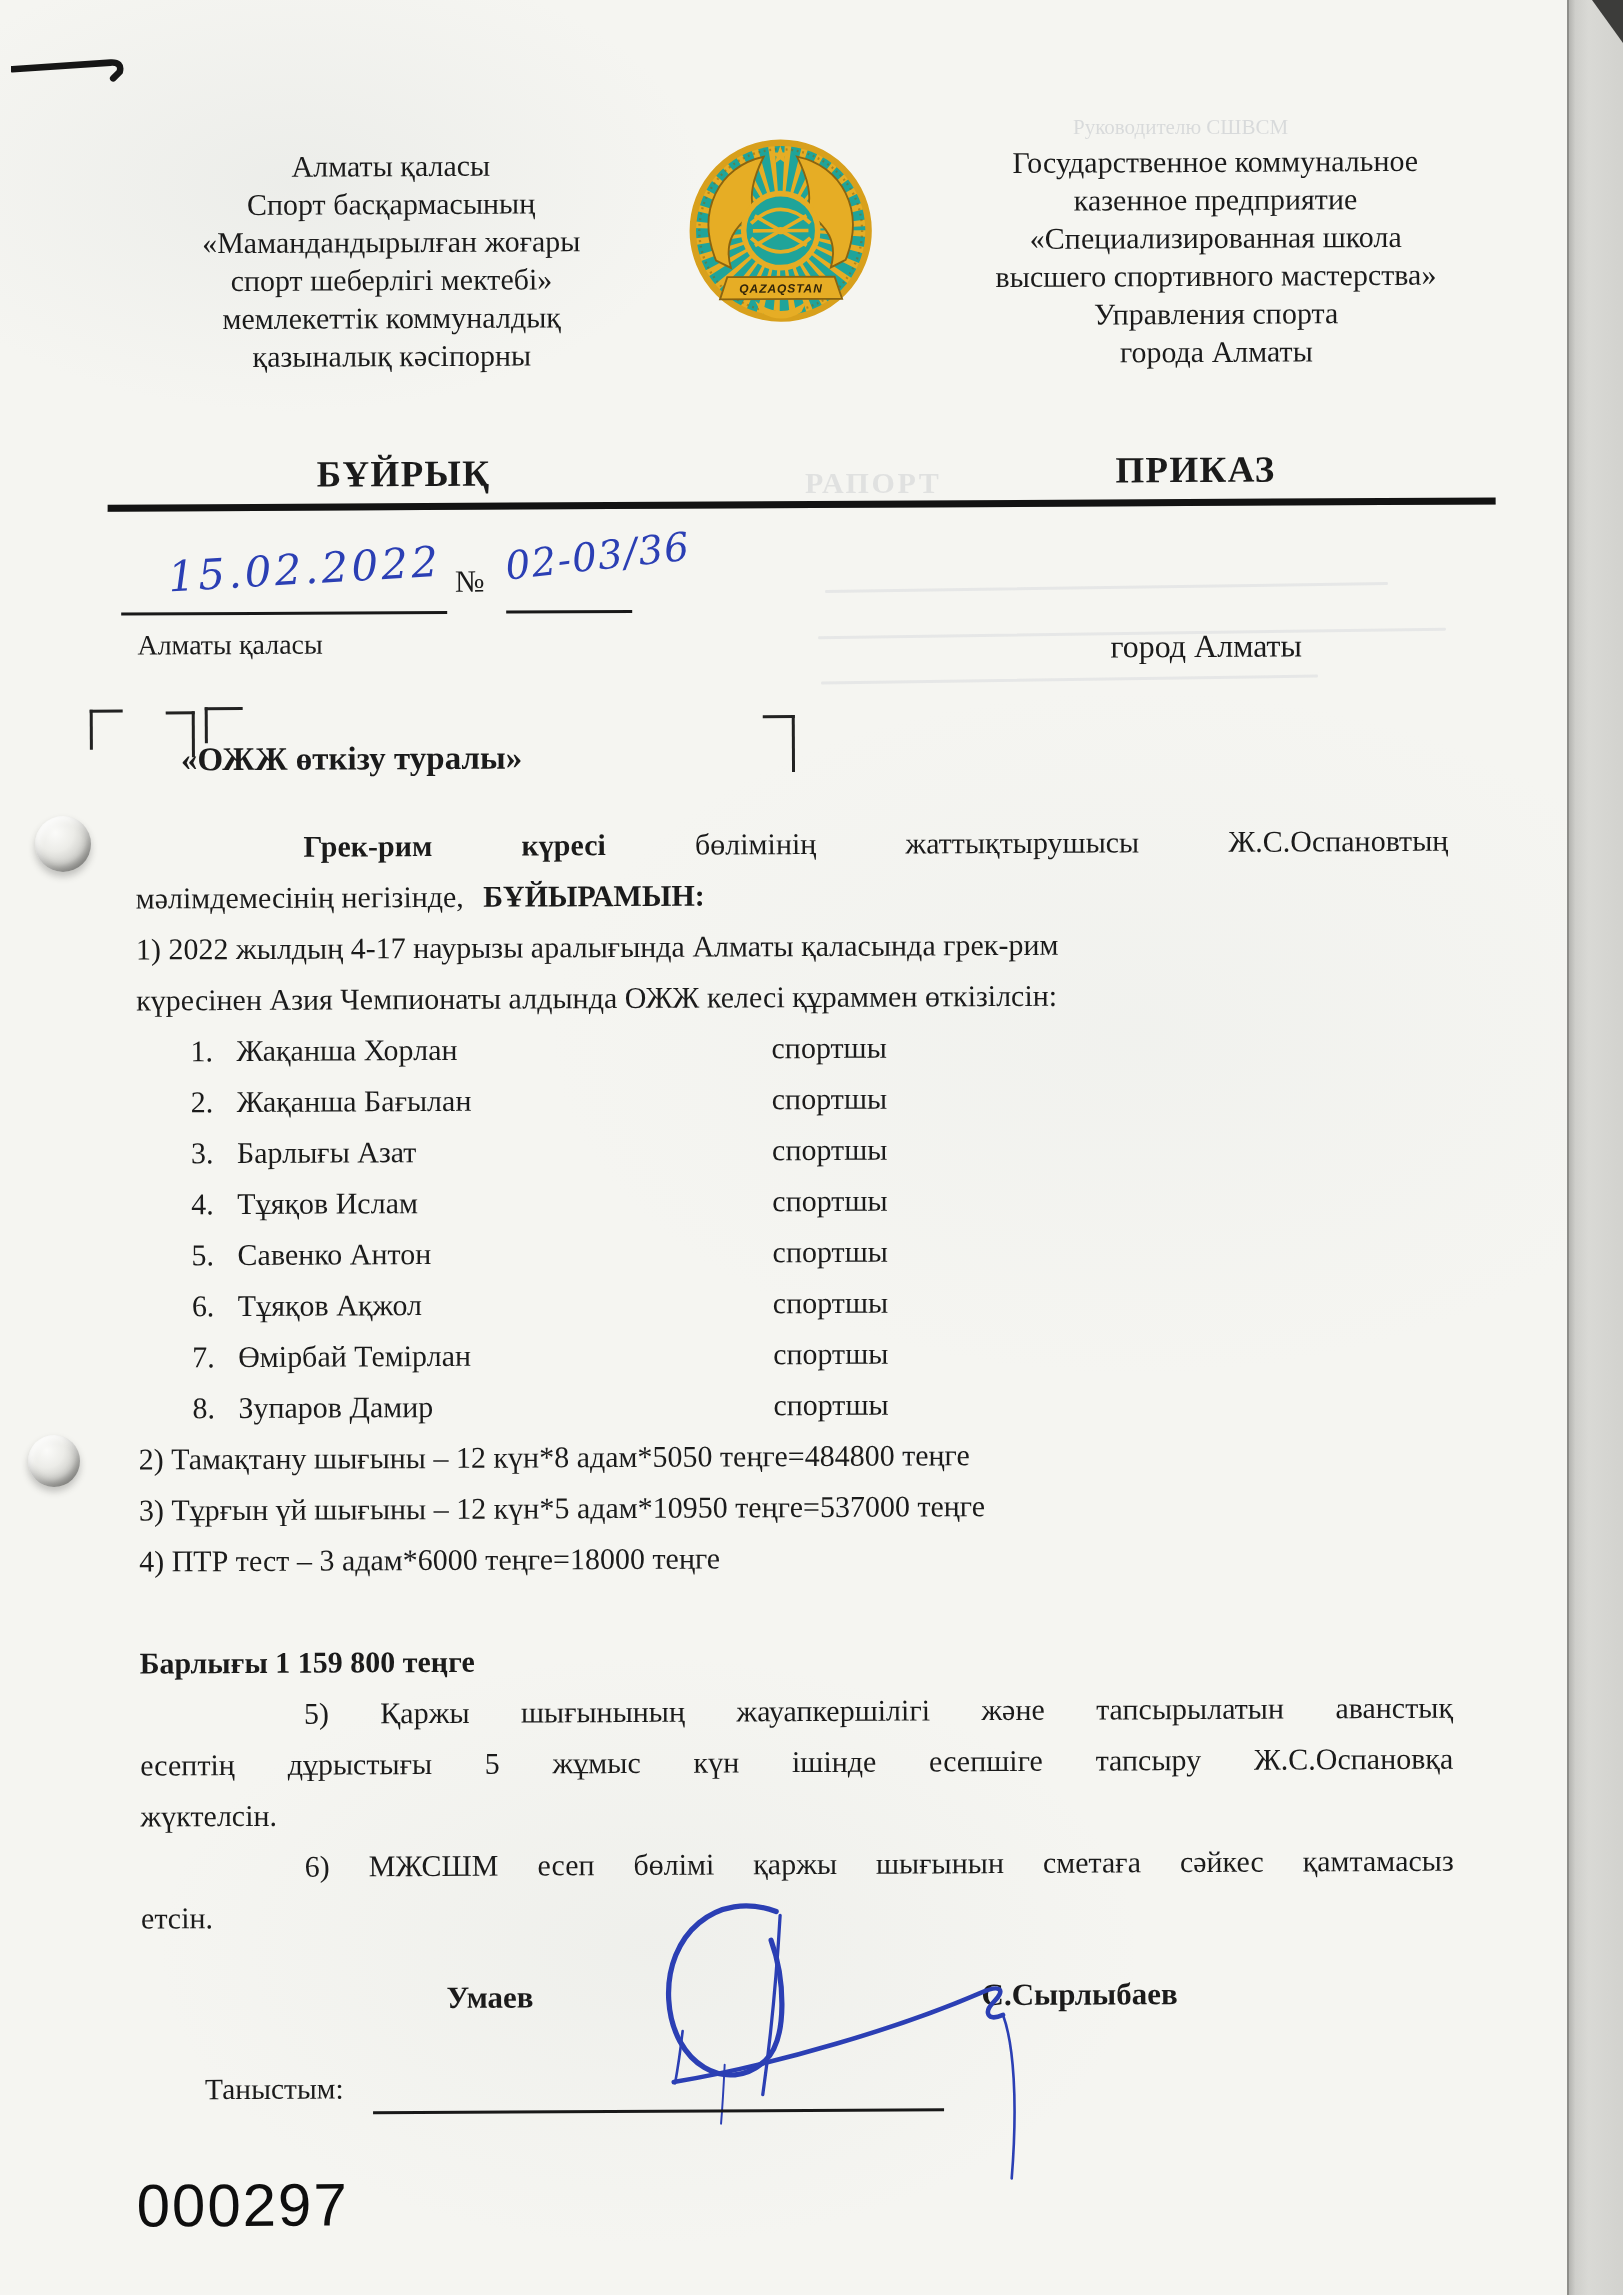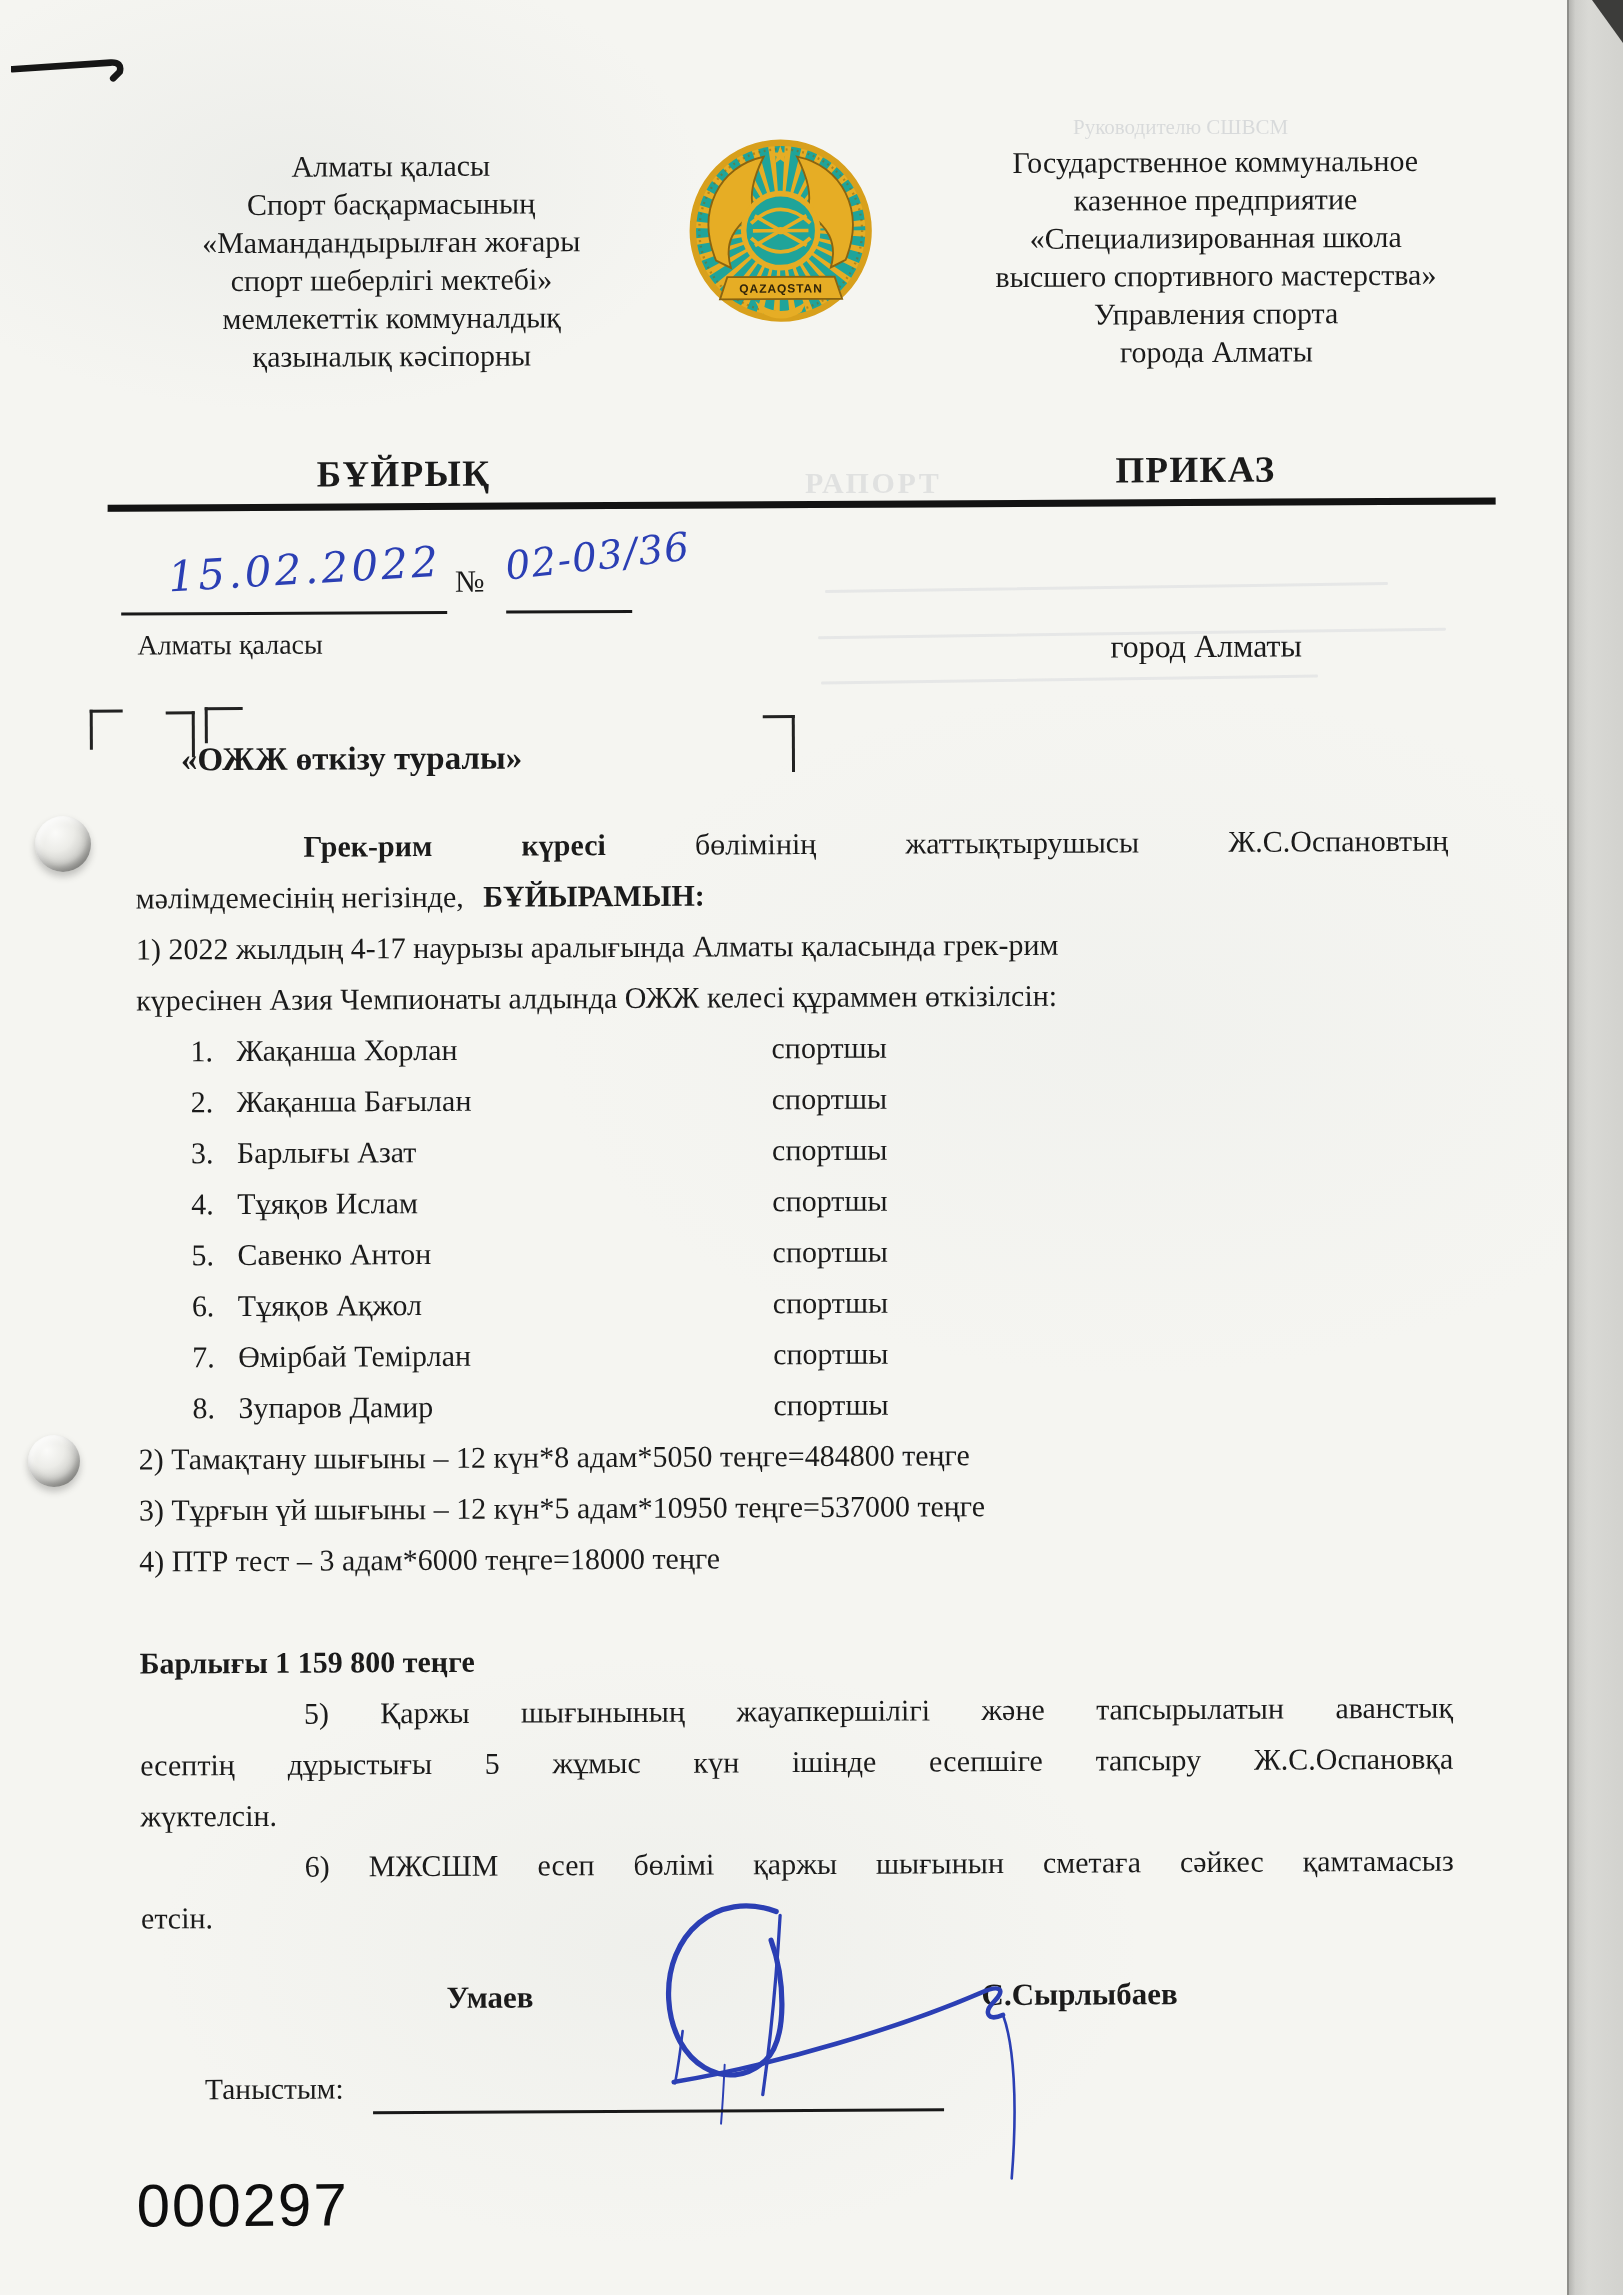--- a/index.html
+++ b/index.html
@@ -31,21 +31,21 @@
   .hole1{left:35px;top:816px;width:56px;height:56px;}
   .hole2{left:28px;top:1435px;width:52px;height:52px;}
   .ghost{position:absolute;color:rgba(70,80,105,.16);white-space:nowrap;}
   .gline{position:absolute;height:2.6px;background:rgba(90,100,130,.09);transform:rotate(-0.8deg);border-radius:1.3px;}
 
   
   .lh-left{position:absolute;left:167px;top:145px;width:458px;text-align:center;
     font-size:30px;line-height:38px;}
   .lh-right{position:absolute;left:926px;top:145px;width:589px;text-align:center;
     font-size:30px;line-height:38px;}
-  .emblem{position:absolute;left:693px;top:135px;width:185px;height:191px;}
+  .emblem{position:absolute;left:693px;top:135px;width:185px;height:191px;font-style:italic;}
 
   
   .doc-title{position:absolute;top:450px;font-size:37px;font-weight:bold;letter-spacing:1.3px;transform:translateX(-50%);}
   .t-kk{left:407px;text-align:right;} .t-ru{left:1199px;}
   .rule{position:absolute;left:111px;top:501px;width:1388px;height:5.9px;background:#131313;
     border-bottom:1.3px solid rgba(19,19,19,.35);}
 
   
   .hand{font-family:"DejaVu Serif", serif;font-style:italic;color:#2b3fb4;white-space:nowrap;}
   .hw-date{position:absolute;left:171px;top:542px;font-size:42px;letter-spacing:3.3px;transform:rotate(-3deg);}

